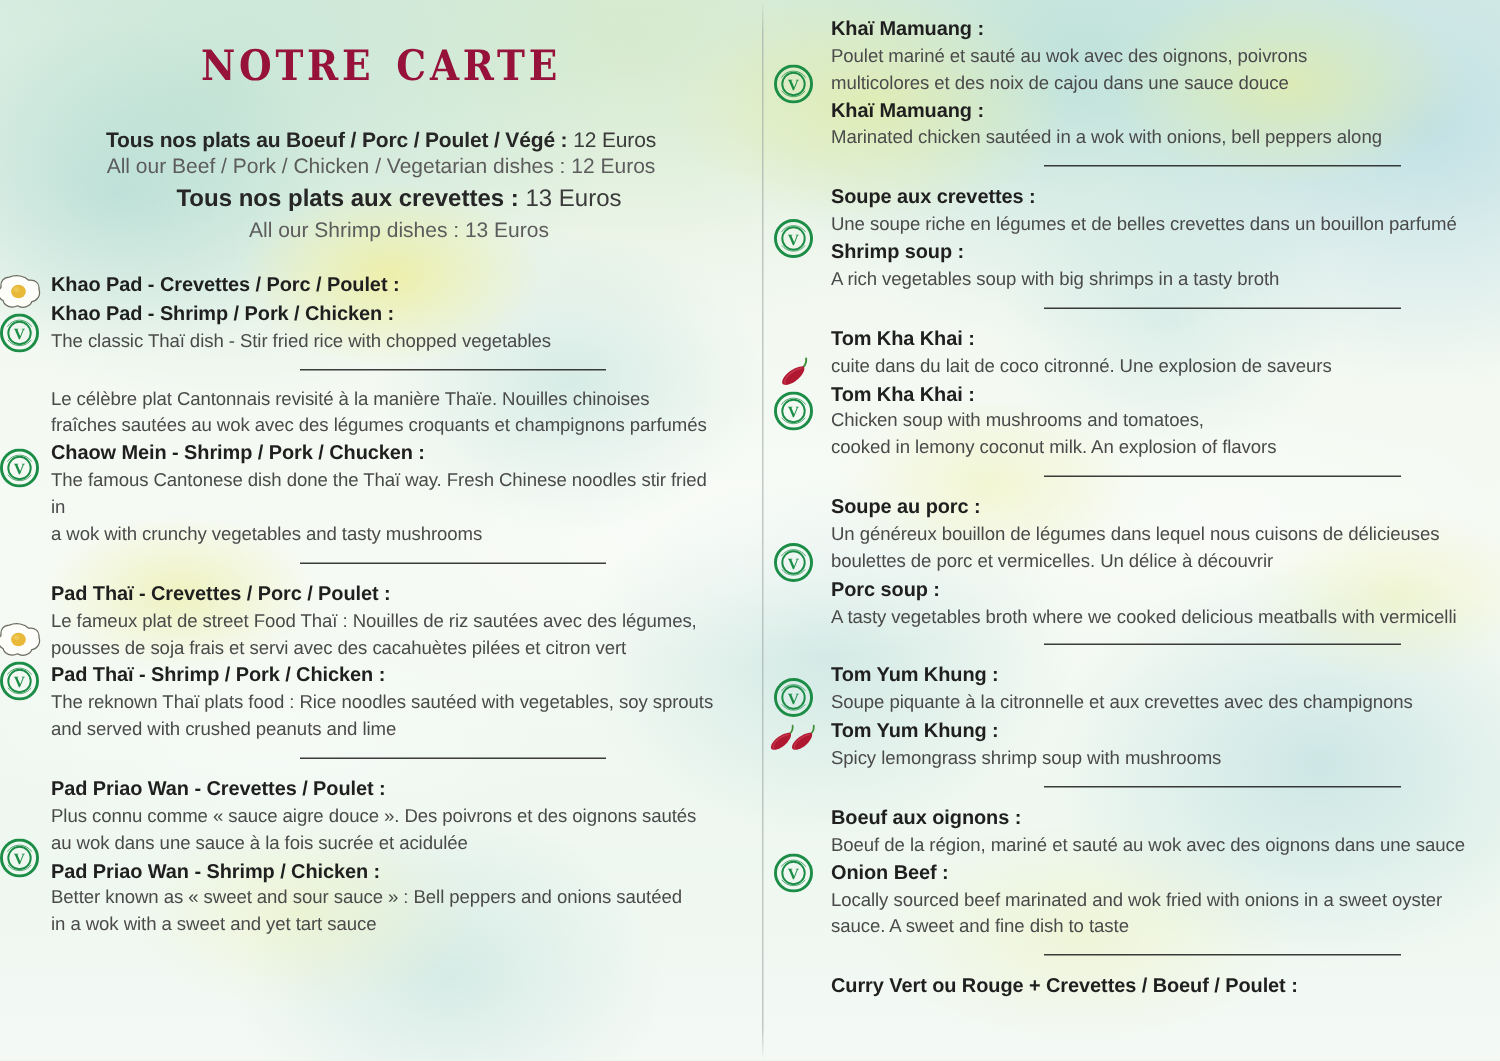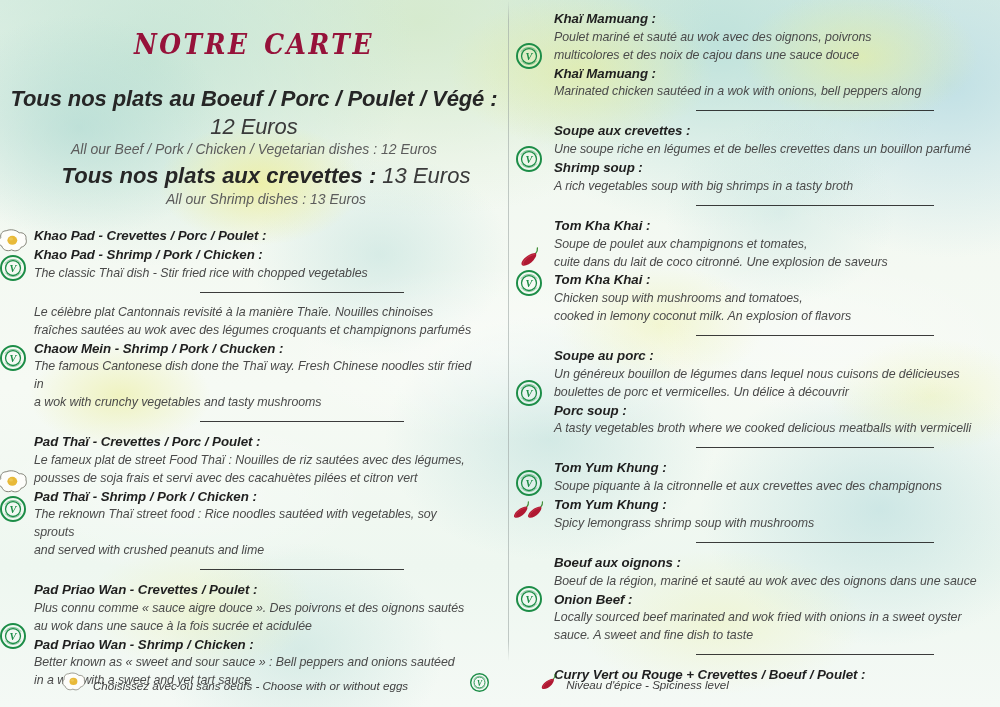--- a/index.html
+++ b/index.html
@@ -69,22 +69,20 @@
       radial-gradient(ellipse 300px 120px at 50% 50%, rgba(255,255,255,0.40) 0%, rgba(255,255,255,0) 75%),
       radial-gradient(ellipse 260px 110px at 18% 70%, rgba(255,255,255,0.34) 0%, rgba(255,255,255,0) 75%),
       radial-gradient(ellipse 260px 110px at 82% 48%, rgba(255,255,255,0.30) 0%, rgba(255,255,255,0) 75%);
   }
 
   
   #content {
     position: absolute;
     inset: 0;
     display: flex;
-    flex-direction: column;
-    font-style: italic;
   }
 
   .columns {
     position: relative;
     flex: 1 1 auto;
     display: flex;
     min-height: 0;
   }
 
   .col-left  { width: 508px; position: relative; padding: 0 0 0 0; }
@@ -116,37 +114,37 @@
     text-transform: lowercase;
     transform: scaleY(1.12);
     margin: 8px 0 2px 0;
     line-height: 1.1;
   }
   #page-title::first-letter { font-size: 1em; }
 
   .price-block { margin-top: 24px; }
 
   .price-fr-main {
-    font-size: 22px;
+    font-size: 14px;
     font-weight: bold;
     color: #262626;
     letter-spacing: -0.1px;
     line-height: 1.28;
   }
   .price-fr-main .amt { font-weight: normal; color: #3a3a3a; }
 
   .price-en-main {
     font-size: 14px;
     color: #5c5c5c;
     line-height: 1.35;
     margin-top: -1px;
   }
 
   .price-fr-shrimp {
-    font-size: 22px;
+    font-size: 16px;
     font-weight: bold;
     color: #262626;
     line-height: 1.3;
     margin-top: 3px;
     padding-left: 24px;
   }
   .price-fr-shrimp .amt { font-weight: normal; color: #3a3a3a; }
 
   .price-en-shrimp {
     font-size: 14px;
@@ -318,21 +316,21 @@
                     <circle cx="20" cy="20" r="11.5" fill="none" stroke="#1c8d47" stroke-width="2"></circle>
                     <text x="20" y="26.5" text-anchor="middle" font-family="Liberation Serif, serif" font-size="16" font-weight="bold" fill="#1c8d47">V</text>
                     <path d="M7.5 13.5 A15 15 0 0 1 32.5 13.5" fill="none" stroke="#1c8d47" stroke-width="0.9" opacity="0.85"></path>
                     <path d="M8 27 A15 15 0 0 0 32 27" fill="none" stroke="#1c8d47" stroke-width="0.9" opacity="0.85"></path>
                   </svg></span>
               </div>
               <div class="dish-name">Pad Thaï - Crevettes / Porc / Poulet :</div>
               <div class="dish-desc">Le fameux plat de street Food Thaï : Nouilles de riz sautées avec des légumes,</div>
               <div class="dish-desc">pousses de soja frais et servi avec des cacahuètes pilées et citron vert</div>
               <div class="dish-name">Pad Thaï - Shrimp / Pork / Chicken :</div>
-              <div class="dish-desc">The reknown Thaï street food : Rice noodles sautéed with vegetables, soy sprouts</div>
+              <div class="dish-desc">The reknown Thaï plats food : Rice noodles sautéed with vegetables, soy sprouts</div>
               <div class="dish-desc">and served with crushed peanuts and lime</div>
             </div>
             <div class="dish-sep"></div>
             <div class="dish">
               <div class="dish-icons">
                 <span class="icon-veg"><svg viewBox="0 0 40 40" width="26" height="26">
                     <circle cx="20" cy="20" r="18.5" fill="none" stroke="#1c8d47" stroke-width="3"></circle>
                     <circle cx="20" cy="20" r="11.5" fill="none" stroke="#1c8d47" stroke-width="2"></circle>
                     <text x="20" y="26.5" text-anchor="middle" font-family="Liberation Serif, serif" font-size="16" font-weight="bold" fill="#1c8d47">V</text>
                     <path d="M7.5 13.5 A15 15 0 0 1 32.5 13.5" fill="none" stroke="#1c8d47" stroke-width="0.9" opacity="0.85"></path>
@@ -395,21 +393,20 @@
                   </svg></span>
                 <span class="icon-veg"><svg viewBox="0 0 40 40" width="26" height="26">
                     <circle cx="20" cy="20" r="18.5" fill="none" stroke="#1c8d47" stroke-width="3"></circle>
                     <circle cx="20" cy="20" r="11.5" fill="none" stroke="#1c8d47" stroke-width="2"></circle>
                     <text x="20" y="26.5" text-anchor="middle" font-family="Liberation Serif, serif" font-size="16" font-weight="bold" fill="#1c8d47">V</text>
                     <path d="M7.5 13.5 A15 15 0 0 1 32.5 13.5" fill="none" stroke="#1c8d47" stroke-width="0.9" opacity="0.85"></path>
                     <path d="M8 27 A15 15 0 0 0 32 27" fill="none" stroke="#1c8d47" stroke-width="0.9" opacity="0.85"></path>
                   </svg></span>
               </div>
               <div class="dish-name">Tom Kha Khai :</div>
-              <div class="dish-desc">Soupe de poulet aux champignons et tomates,</div>
               <div class="dish-desc">cuite dans du lait de coco citronné. Une explosion de saveurs</div>
               <div class="dish-name">Tom Kha Khai :</div>
               <div class="dish-desc">Chicken soup with mushrooms and tomatoes,</div>
               <div class="dish-desc">cooked in lemony coconut milk. An explosion of flavors</div>
             </div>
             <div class="dish-sep"></div>
             <div class="dish">
               <div class="dish-icons">
                 <span class="icon-veg"><svg viewBox="0 0 40 40" width="26" height="26">
                     <circle cx="20" cy="20" r="18.5" fill="none" stroke="#1c8d47" stroke-width="3"></circle>

